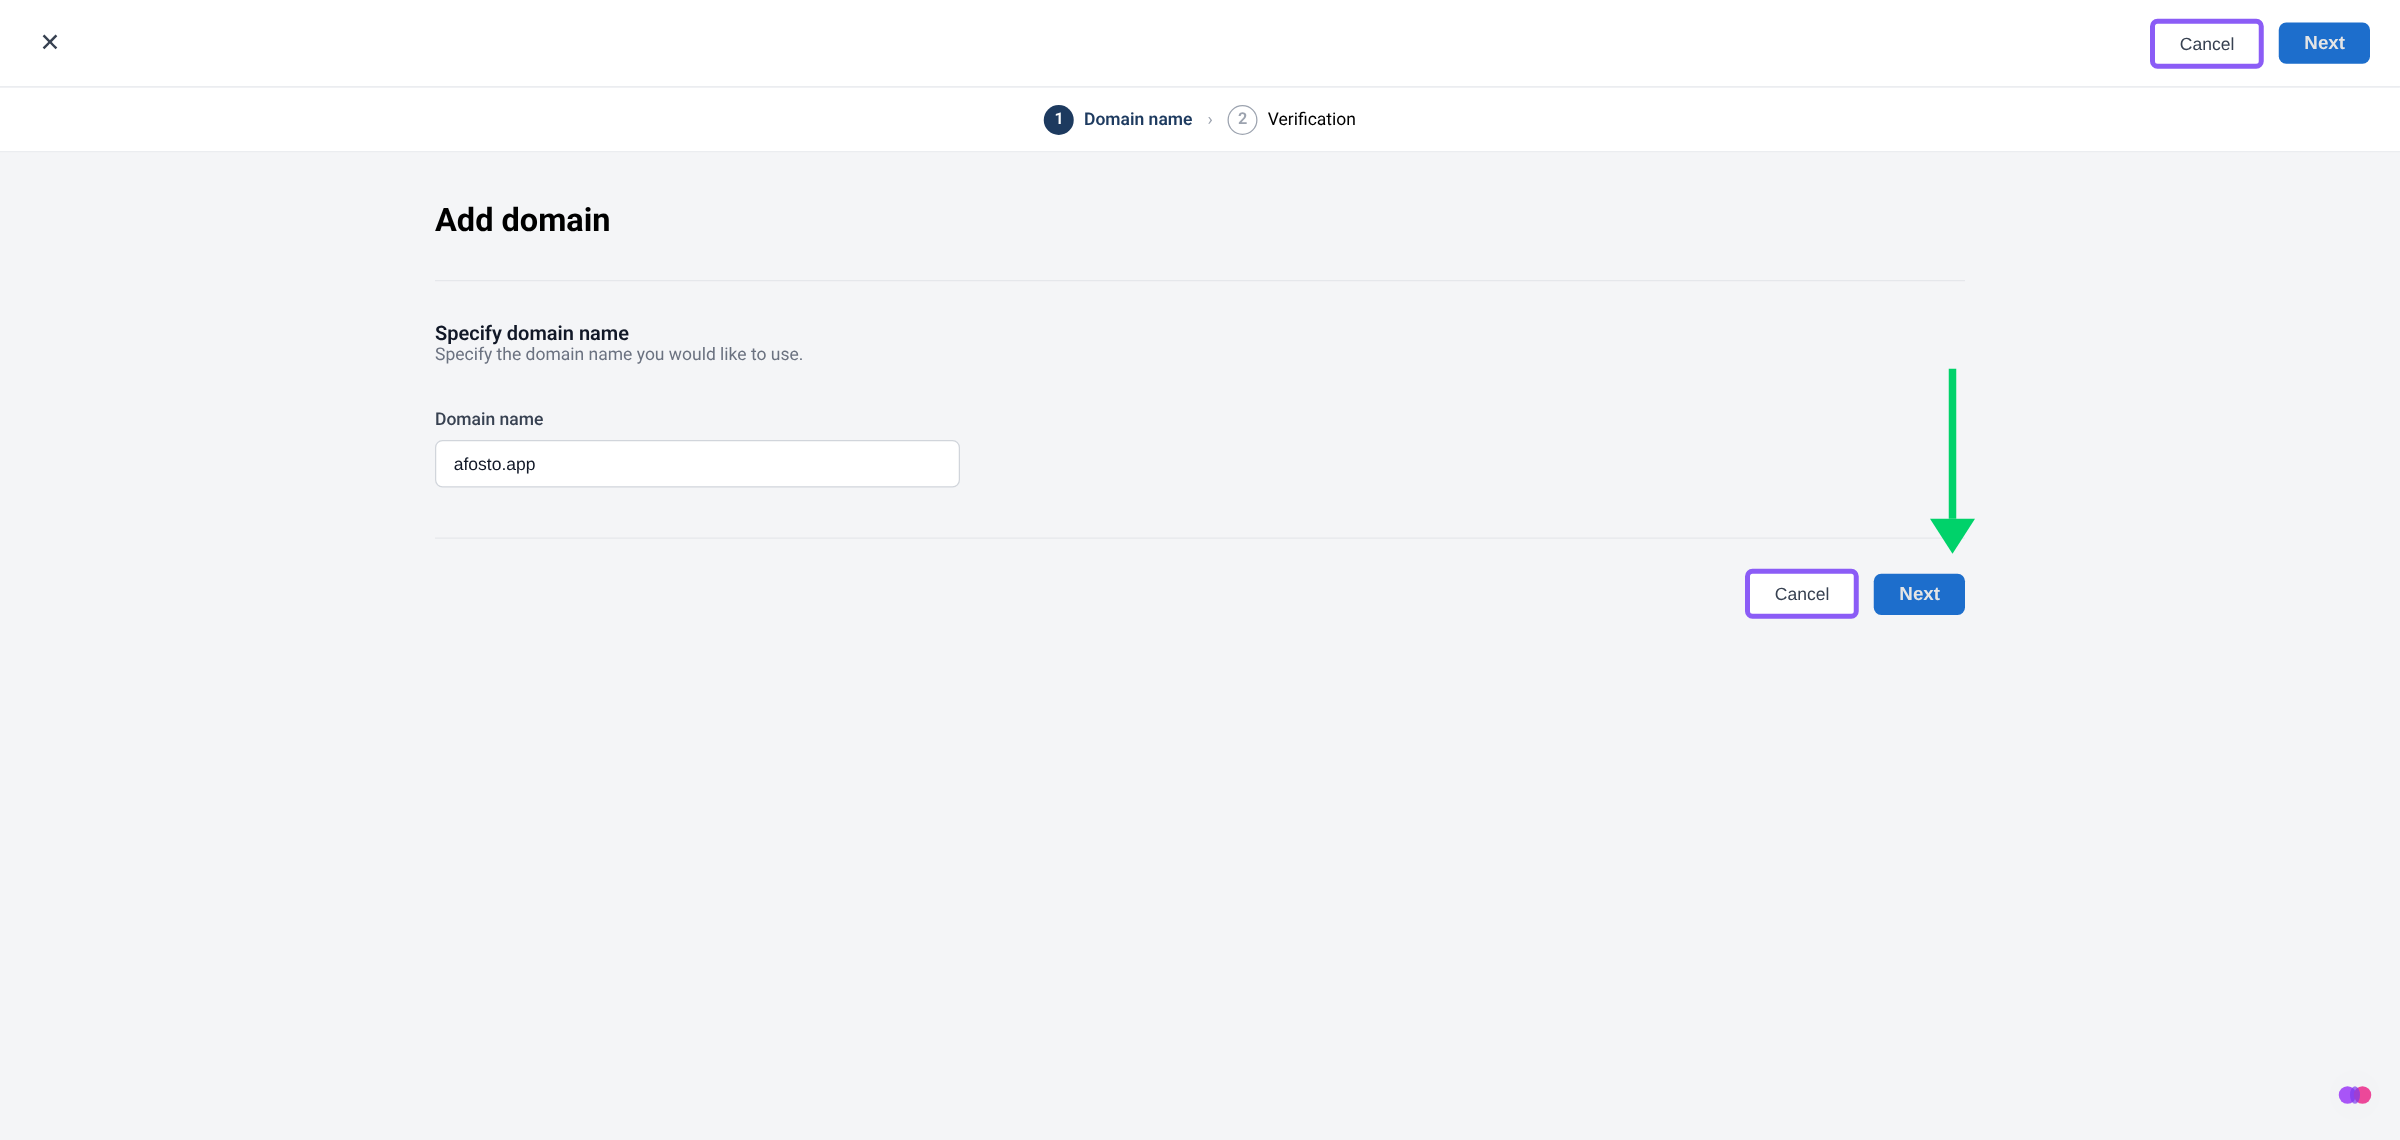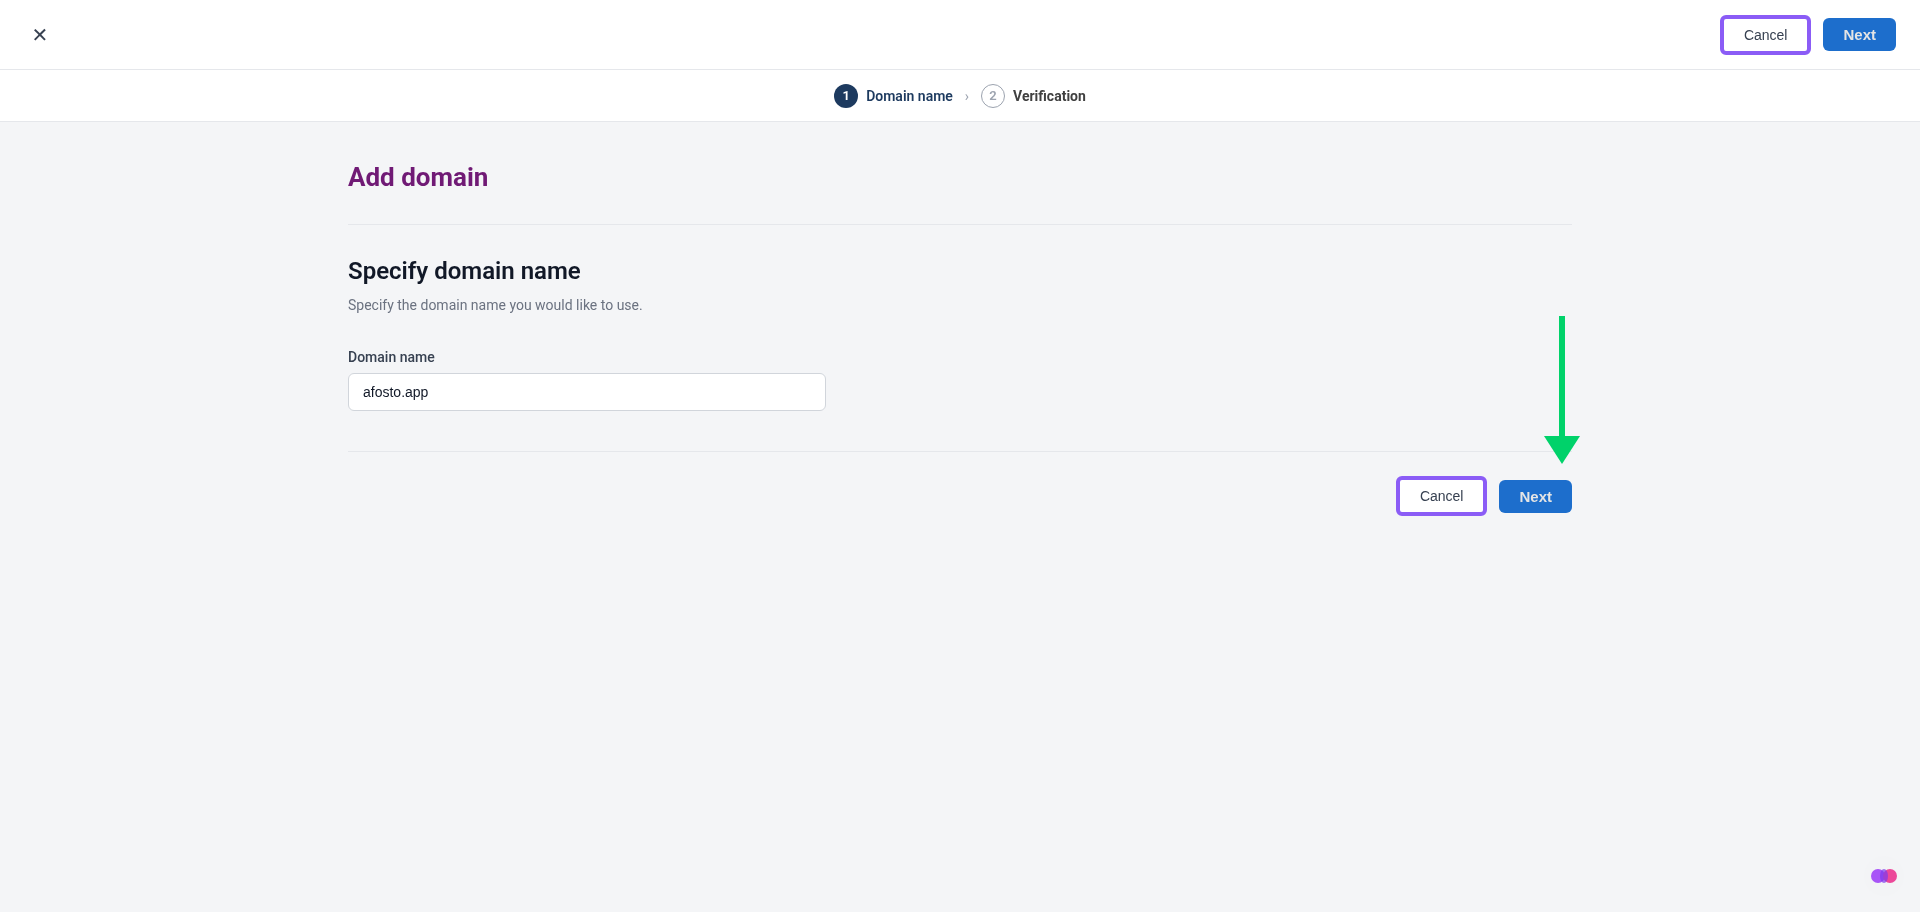--- a/index.html
+++ b/index.html
@@ -116,22 +116,22 @@
       color: #9ca3af;
     }
 
     .step-label {
       font-size: 14px;
       font-weight: 600;
       color: #1d3a5f;
     }
 
     .step-label.inactive {
-      color: #404040;
-      font-weight: 700;
+      color: #000000;
+      font-weight: 400;
     }
 
     .step-separator {
       color: #9ca3af;
       font-size: 14px;
     }
 
     
     .main-content {
       margin-top: 122px;
@@ -139,53 +139,53 @@
       display: flex;
       flex-direction: column;
       align-items: flex-start;
       padding-left: 348px;
       padding-right: 348px;
     }
 
     .page-title {
       font-size: 26px;
       font-weight: 700;
-      color: #701a75;
+      color: #000000;
       margin-bottom: 32px;
     }
 
     .section-divider {
       width: 100%;
       height: 1px;
       background-color: #e5e7eb;
       margin-bottom: 32px;
     }
 
     .section-title {
-      font-size: 24px;
+      font-size: 16px;
       font-weight: 600;
       color: #111827;
-      margin-bottom: 12px;
+      margin-bottom: 0;
     }
 
     .section-description {
       font-size: 14px;
       color: #6b7280;
       margin-bottom: 36px;
     }
 
     .field-label {
       font-size: 14px;
       font-weight: 500;
       color: #374151;
       margin-bottom: 8px;
     }
 
     .domain-input {
-      width: 478px;
+      width: 420px;
       padding: 10px 14px;
       border: 1px solid #d1d5db;
       border-radius: 6px;
       font-size: 14px;
       color: #111827;
       background: #ffffff;
       outline: none;
     }
 
     .bottom-divider {

